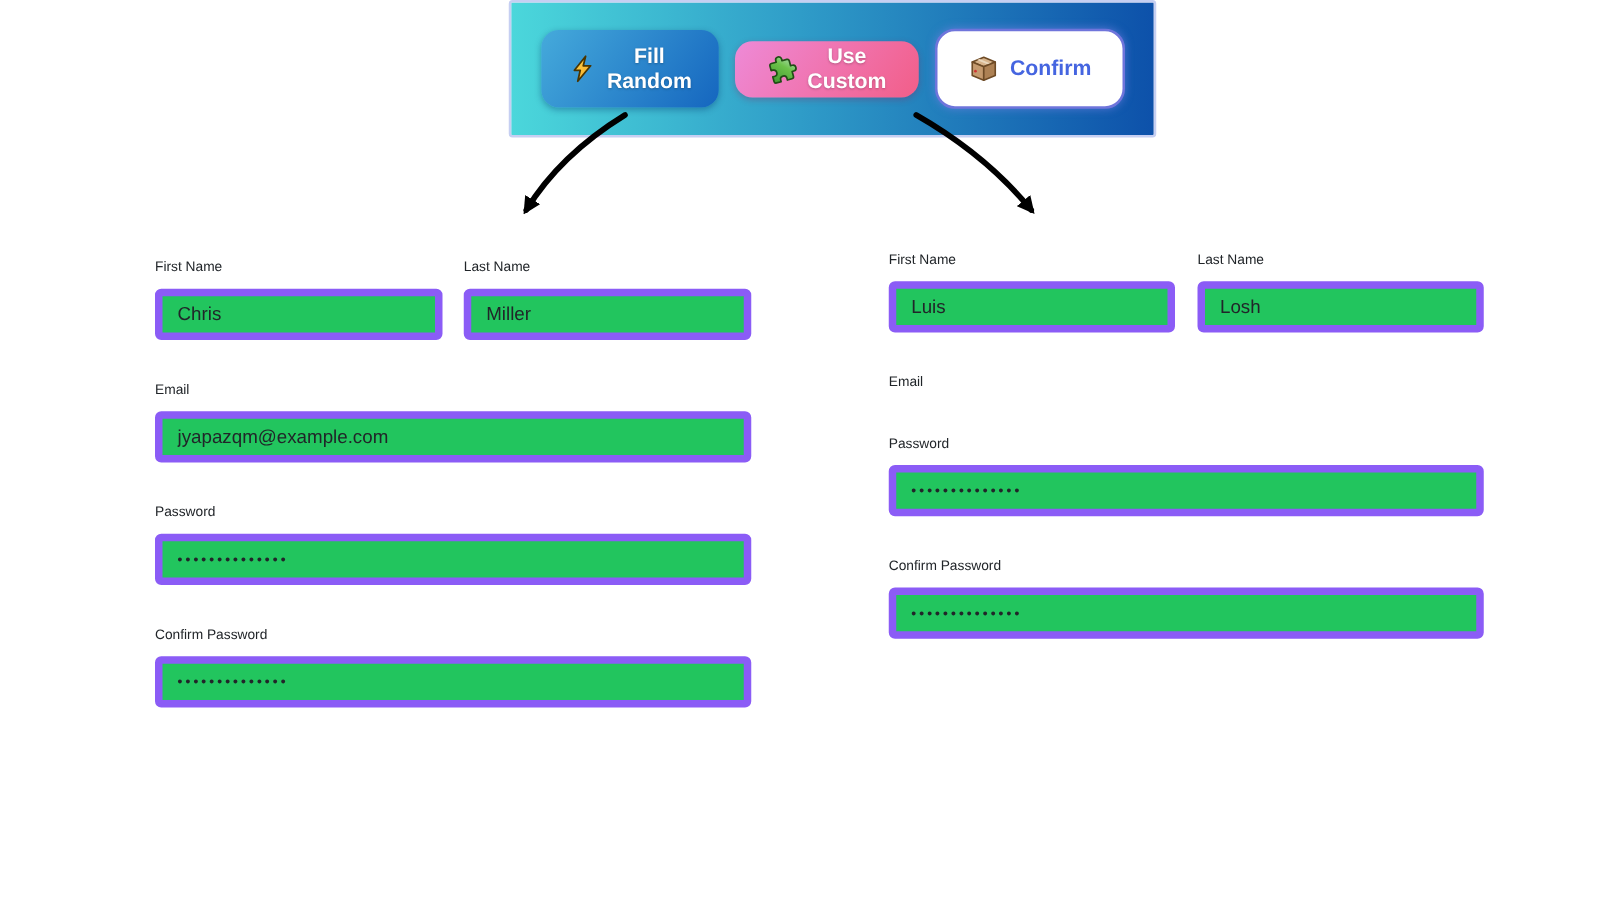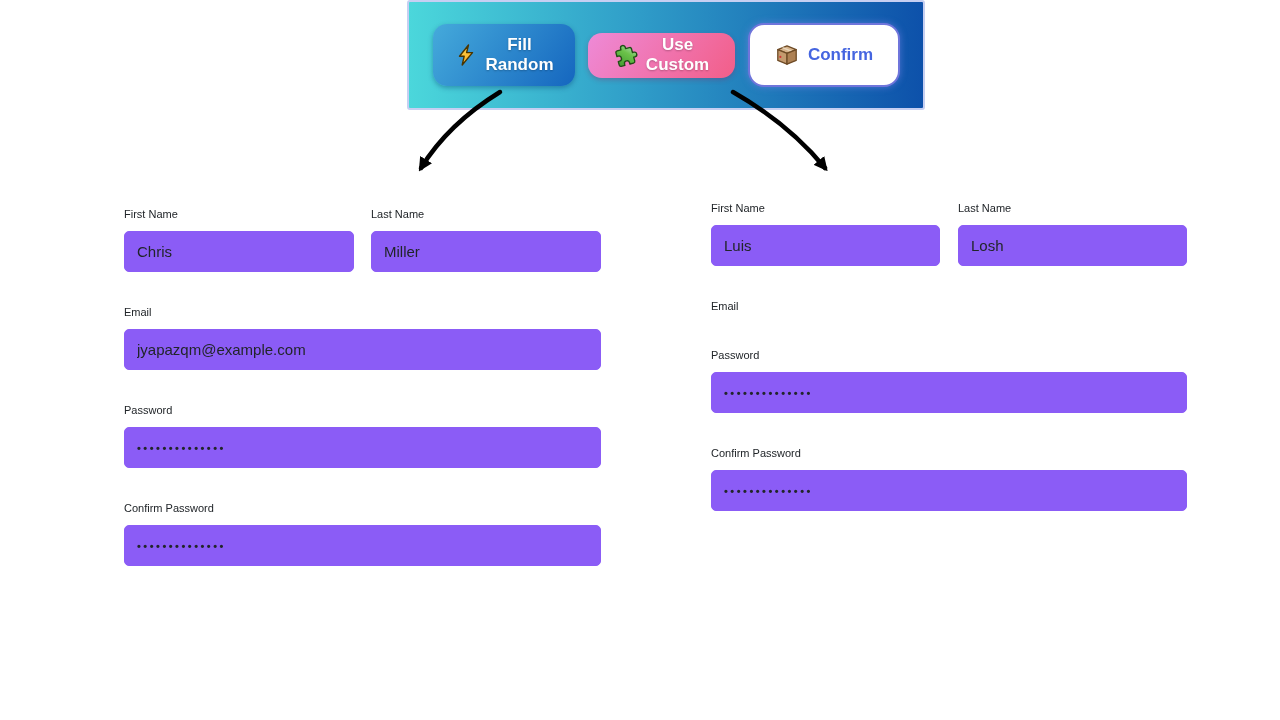--- a/index.html
+++ b/index.html
@@ -46,21 +46,21 @@
   .form { position:absolute; }
   .form-left  { left:124px; top:205px; width:477px; }
   .form-right { left:711px; top:199px; width:476px; }
   .frow { display:flex; gap:17px; }
   .form-right .frow { gap:18px; }
   .group { margin-bottom:31px; }
   .frow .group { margin-bottom:31px; flex:none; }
   .flabel { display:block; font-size:11px; line-height:18px; color:#212529; margin-bottom:8px; }
   .finput {
     display:block; width:100%; height:41px; box-sizing:border-box;
-    border:1px solid #8b5cf6; border-radius:5px; background:#8b5cf6;
+    border:6px solid #8b5cf6; border-radius:5px; background:#22c55e;
     padding:12px 12px; font-size:15px; color:#212529; font-family:inherit; outline:none;
   }
   .half .finput { width:230px; }
   .form-right .half .finput { width:229px; }
   .pw { font-size:11px; font-weight:bold; letter-spacing:2.5px; }
 </style>
 </head>
 <body>
 
 <div class="canvas">

